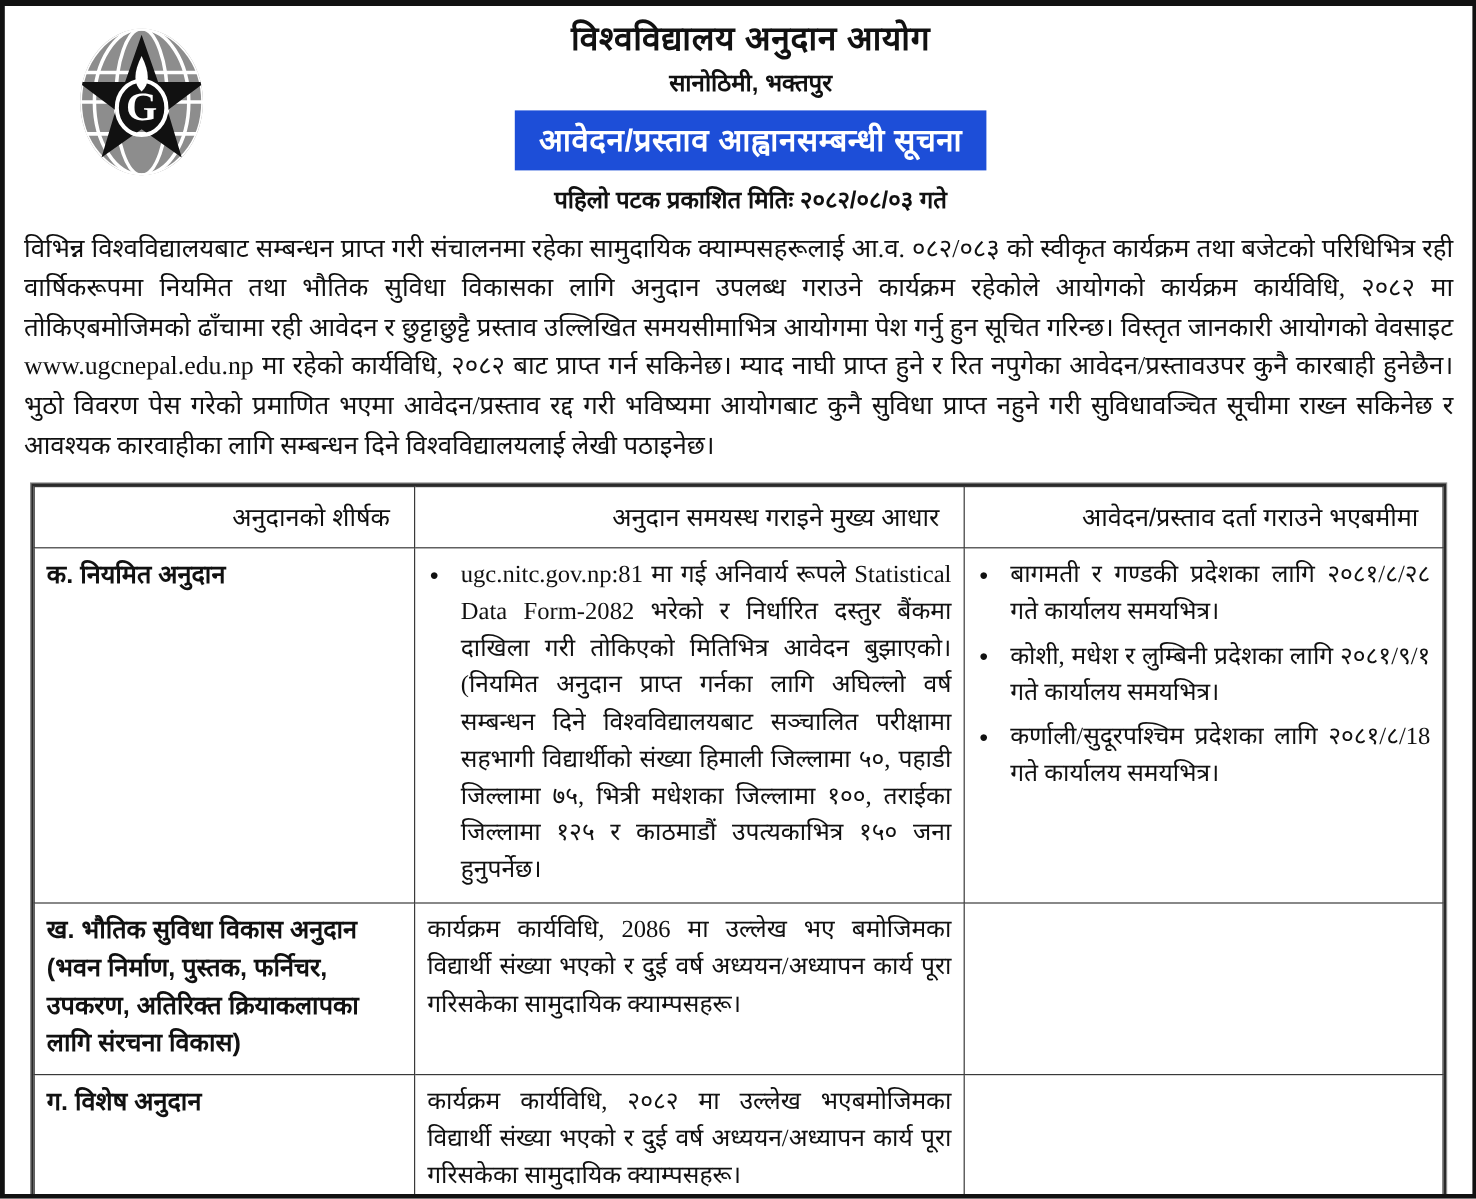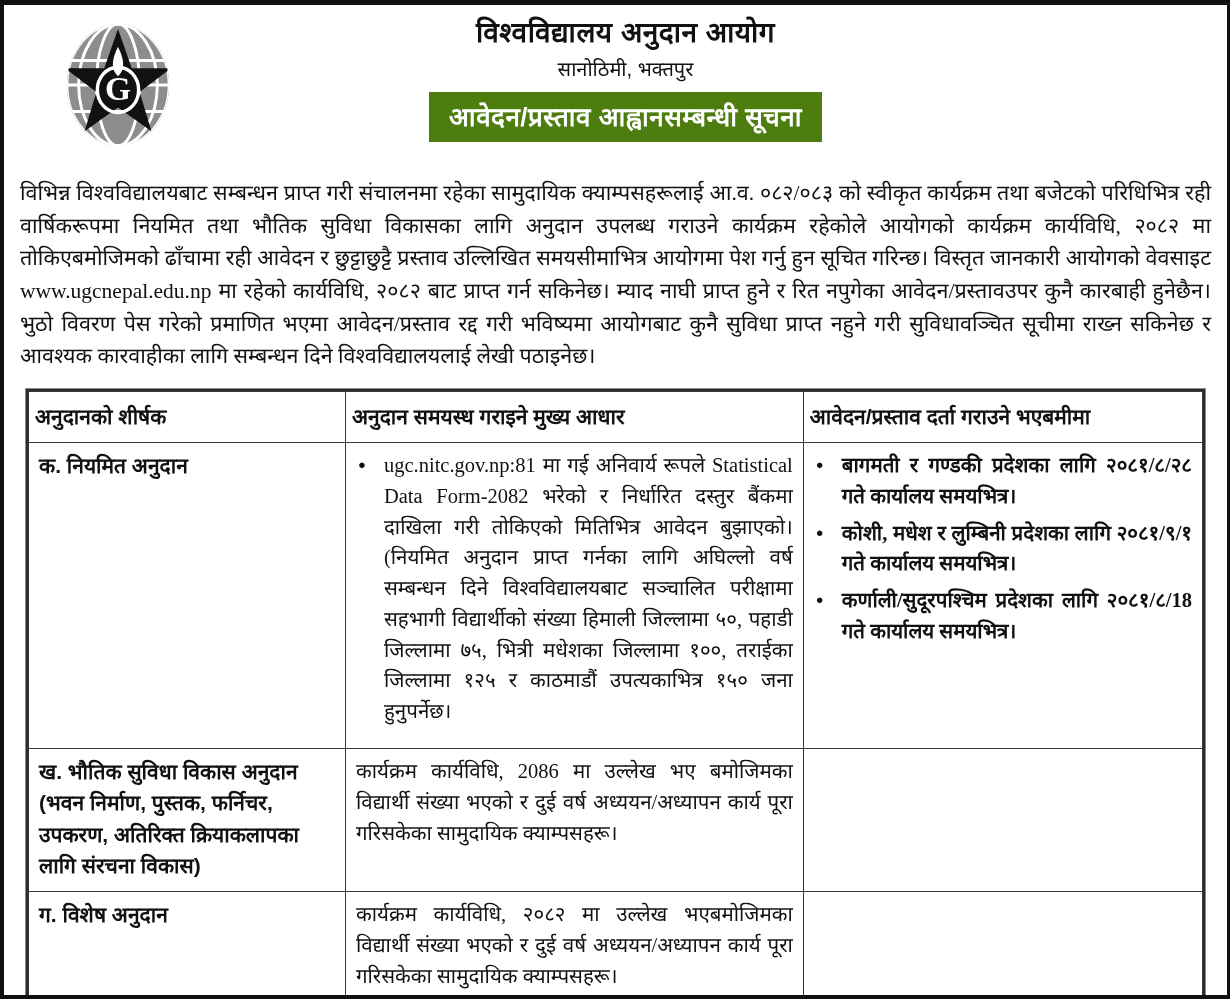--- a/index.html
+++ b/index.html
@@ -54,27 +54,27 @@
   .org-name {
     font-size: 28px;
     font-weight: bold;
     letter-spacing: 0.5px;
     line-height: 1.15;
     margin: 2px 0 0 0;
     font-family: "Liberation Sans", "DejaVu Sans", sans-serif;
   }
   .org-address {
     font-size: 20px;
-    font-weight: normal;
+    font-weight: bold;
     margin: 6px 0 0 0;
     font-family: "Liberation Sans", "DejaVu Sans", sans-serif;
   }
   .notice-banner {
     display: inline-block;
-    background: #4d7c0f;
+    background: #1d4ed8;
     color: #ffffff;
     font-size: 26px;
     font-weight: bold;
     padding: 6px 20px 8px 20px;
     margin-top: 10px;
     letter-spacing: 0.5px;
     font-family: "Liberation Sans", "DejaVu Sans", sans-serif;
     white-space: nowrap;
   }
   .pub-date {
@@ -104,24 +104,24 @@
     border-collapse: collapse;
     table-layout: fixed;
   }
   table.grid th,
   table.grid td {
     border: 1.5px solid #3a3a3a;
     vertical-align: top;
     padding: 7px 10px 9px 10px;
   }
   table.grid th {
-    text-align: left;
+    text-align: right;
     font-size: 21px;
-    font-weight: bold;
-    padding: 10px 6px 12px 6px;
+    font-weight: normal;
+    padding: 10px 20px 12px 6px;
     font-family: "Liberation Sans", "DejaVu Sans", sans-serif;
   }
   col.c1 { width: 27%; }
   col.c2 { width: 39%; }
   col.c3 { width: 34%; }
 
   .cell-title {
     font-size: 21px;
     font-weight: bold;
     line-height: 1.5;
@@ -134,37 +134,37 @@
     text-justify: inter-word;
   }
   ul.bullets {
     list-style: none;
     margin: 0;
     padding: 0;
   }
   ul.bullets > li {
     position: relative;
     padding-left: 28px;
-    margin-bottom: 12px;
+    margin-bottom: 2px;
     font-size: 20.5px;
     line-height: 1.5;
     text-align: justify;
   }
   ul.bullets > li::before {
     content: "\25CF";
     position: absolute;
     left: 2px;
     top: 0px;
     font-size: 13px;
     line-height: 2.35;
   }
   ul.bullets.spaced > li {
     margin-bottom: 6px;
   }
-  .no-just { text-align: left; font-weight: bold; }
+  .no-just { text-align: left; }
   .empty-cell { }
 </style>
 </head>
 <body>
 
 <div id="page">
   <div class="inner">
 
     <div class="header">
       <div class="logo-wrap">
@@ -188,20 +188,21 @@
           </g>
           <ellipse cx="60" cy="70" rx="21" ry="23" fill="none" stroke="#ffffff" stroke-width="3.5"></ellipse>
           <text x="60" y="80" font-family="'Liberation Serif', serif" font-size="34" font-weight="bold" fill="#ffffff" text-anchor="middle">G</text>
           <path d="M60 26 C53 40 53 50 60 56 C67 50 67 40 60 26 Z" fill="#ffffff"></path>
         </svg>
       </div>
       <div class="header-text">
         <div class="org-name">विश्वविद्यालय अनुदान आयोग</div>
         <div class="org-address">सानोठिमी, भक्तपुर</div>
         <div class="notice-banner">आवेदन/प्रस्ताव आह्वानसम्बन्धी सूचना</div>
+        <div class="pub-date">पहिलो पटक प्रकाशित मितिः २०८२/०८/०३ गते</div>
       </div>
     </div>
 
     <div class="body-para">विभिन्न विश्वविद्यालयबाट सम्बन्धन प्राप्त गरी संचालनमा रहेका सामुदायिक क्याम्पसहरूलाई आ.व. ०८२/०८३ को स्वीकृत कार्यक्रम तथा बजेटको परिधिभित्र रही वार्षिकरूपमा नियमित तथा भौतिक सुविधा विकासका लागि अनुदान उपलब्ध गराउने कार्यक्रम रहेकोले आयोगको कार्यक्रम कार्यविधि, २०८२ मा तोकिएबमोजिमको ढाँचामा रही आवेदन र छुट्टाछुट्टै प्रस्ताव उल्लिखित समयसीमाभित्र आयोगमा पेश गर्नु हुन सूचित गरिन्छ। विस्तृत जानकारी आयोगको वेवसाइट www.ugcnepal.edu.np मा रहेको कार्यविधि, २०८२ बाट प्राप्त गर्न सकिनेछ। म्याद नाघी प्राप्त हुने र रित नपुगेका आवेदन/प्रस्तावउपर कुनै कारबाही हुनेछैन। भुठो विवरण पेस गरेको प्रमाणित भएमा आवेदन/प्रस्ताव रद्द गरी भविष्यमा आयोगबाट कुनै सुविधा प्राप्त नहुने गरी सुविधावञ्चित सूचीमा राख्न सकिनेछ र आवश्यक कारवाहीका लागि सम्बन्धन दिने विश्वविद्यालयलाई लेखी पठाइनेछ।</div>
 
     <div class="table-wrap">
       <table class="grid">
         <colgroup>
           <col class="c1">
             <col class="c2">

